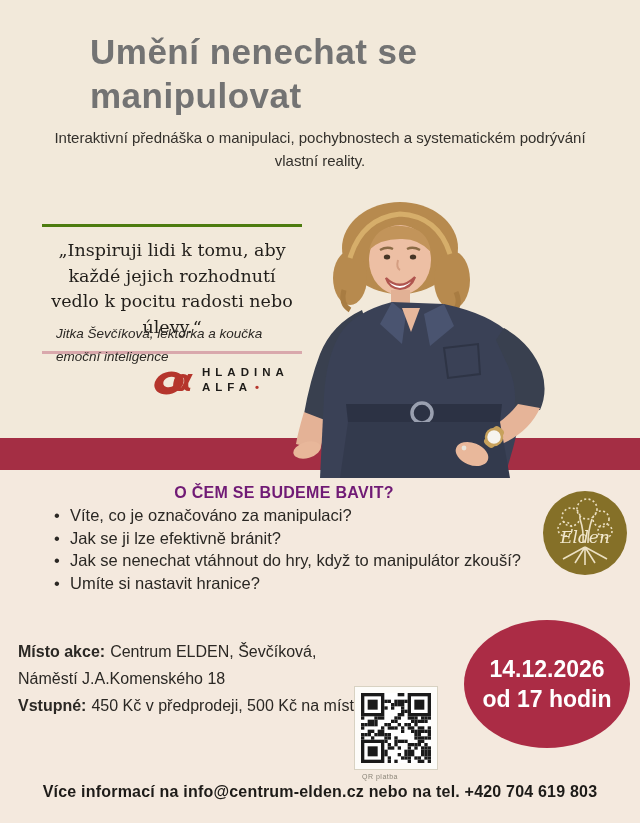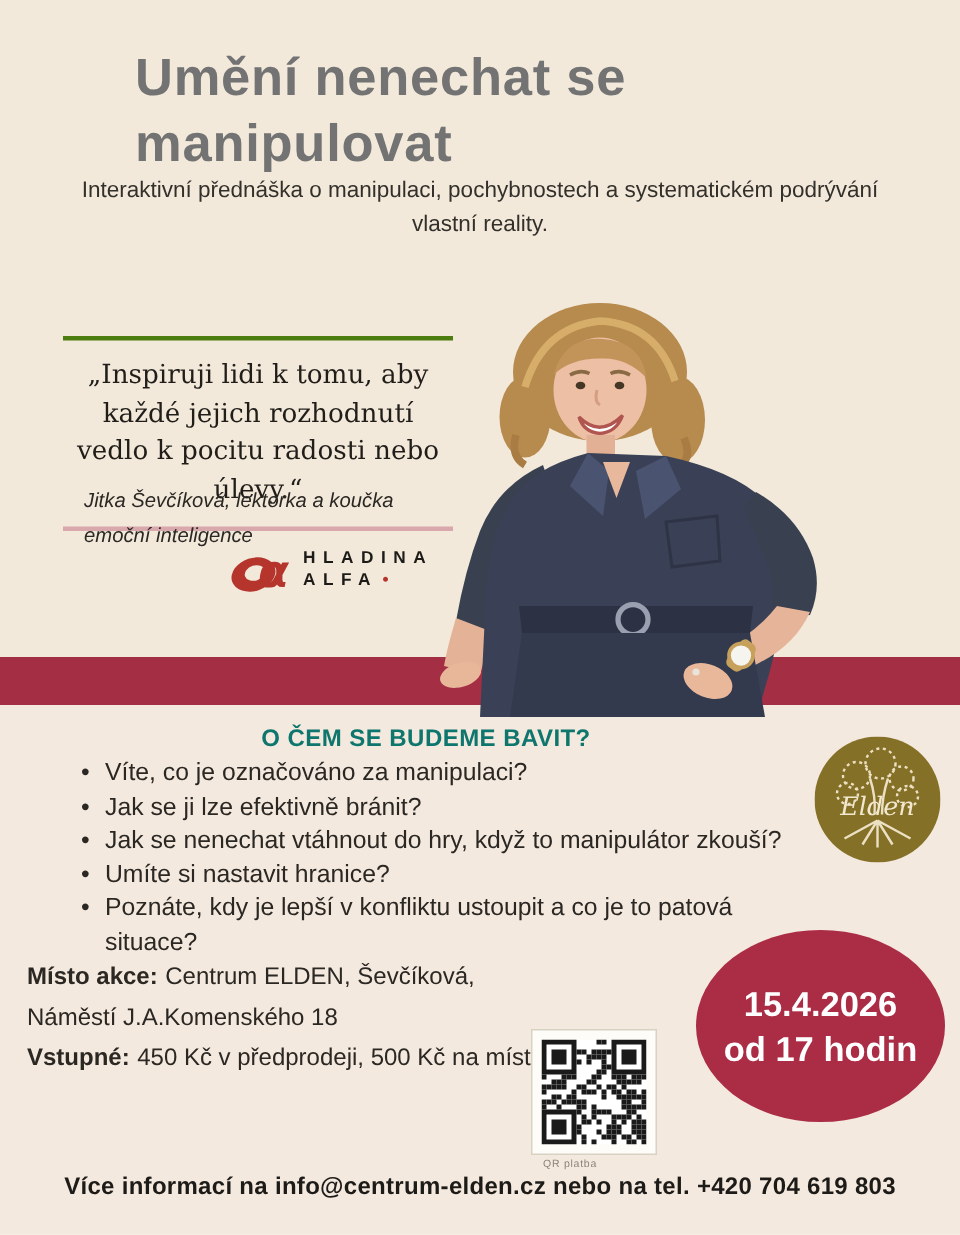--- a/index.html
+++ b/index.html
@@ -10,42 +10,42 @@
   }
   .bottom-bg{position:absolute;left:0;top:470px;width:640px;height:353px;background:#f4e9de;}
   .band{position:absolute;left:0;top:438px;width:640px;height:32px;background:#a42e44;z-index:2;}
 
   .title{
     position:absolute; top:30px; left:90px; width:460px; margin:0;
     font-size:35px; line-height:44px; font-weight:800; text-align:left;
     color:#737373; letter-spacing:.5px;
   }
   .subtitle{
-    position:absolute; top:115px; left:40px; width:560px; margin:0;
+    position:absolute; top:126px; left:40px; width:560px; margin:0;
     font-size:15px; line-height:23px; text-align:center; color:#33302b;
   }
   .quote{
     position:absolute; top:224px; left:42px; width:252px; margin:0;
     padding:11px 4px; text-align:center;
     border-top:3px solid #4d7c0f; border-bottom:3px solid #d9a8ac;
     font-family:"DejaVu Serif", serif; font-size:17.5px; line-height:25.5px; color:#211e1a;
   }
   .speaker{
     position:absolute; top:322px; left:56px; font-style:italic;
     font-size:13.5px; line-height:23px; color:#2b2824;
   }
   .hladina{position:absolute; top:358px; left:152px; display:flex; align-items:center; gap:6px;}
   .hladina-text{font-size:11.5px; font-weight:bold; letter-spacing:5px; line-height:15px; color:#1d1b18;}
   .red-dot{color:#b5352c; margin-left:3px;}
 
   .photo{position:absolute; left:292px; top:198px; width:262px; height:280px; z-index:3;}
 
   .agenda-heading{
     position:absolute; top:484px; left:0; width:568px; margin:0;
-    text-align:center; font-size:16px; font-weight:800; color:#0f766e; letter-spacing:.3px;
+    text-align:center; font-size:16px; font-weight:800; color:#701a75; letter-spacing:.3px;
   }
   .agenda{
     position:absolute; top:504px; left:52px; width:500px; margin:0; padding:0; list-style:none;
     font-size:16.5px; line-height:22.6px; color:#2b2824;
   }
   .agenda li{padding-left:18px; position:relative;}
   .agenda li::before{content:"•"; position:absolute; left:2px; top:0; color:#2b2824;}
 
   .elden-logo{position:absolute; left:543px; top:491px; width:84px; height:84px;}
 
@@ -150,21 +150,20 @@
     </svg>
   </div>
 
   <h2 class="agenda-heading">O ČEM SE BUDEME BAVIT?</h2>
 
   <ul class="agenda">
     <li>Víte, co je označováno za manipulaci?</li>
     <li>Jak se ji lze efektivně bránit?</li>
     <li>Jak se nenechat vtáhnout do hry, když to manipulátor zkouší?</li>
     <li>Umíte si nastavit hranice?</li>
-    <li>Poznáte, kdy je lepší v konfliktu ustoupit a co je to patová situace?</li>
   </ul>
 
   <div class="elden-logo">
     <svg width="84" height="84" viewBox="0 0 84 84">
       <circle cx="42" cy="42" r="42" fill="#857028"></circle>
       <g stroke="#ece0c2" fill="none" stroke-width="1.6">
         <circle cx="28" cy="26" r="9" stroke-dasharray="2 2.4"></circle>
         <circle cx="44" cy="18" r="10" stroke-dasharray="2 2.4"></circle>
         <circle cx="58" cy="28" r="8" stroke-dasharray="2 2.4"></circle>
         <circle cx="22" cy="38" r="7" stroke-dasharray="2 2.4"></circle>
@@ -338,19 +337,19 @@
         <rect x="60" y="4" width="20" height="20" fill="#fff"></rect>
         <rect x="64" y="8" width="12" height="12" fill="#1a1a1a"></rect>
         <rect x="0" y="56" width="28" height="28" fill="#1a1a1a"></rect>
         <rect x="4" y="60" width="20" height="20" fill="#fff"></rect>
         <rect x="8" y="64" width="12" height="12" fill="#1a1a1a"></rect>
       </svg>
   </div>
   <div class="qr-caption">QR platba</div>
 
   <div class="date-badge">
-    <div class="badge-date">15.4.2026</div>
+    <div class="badge-date">14.12.2026</div>
     <div class="badge-time">od 17 hodin</div>
   </div>
 
   <div class="footer">Více informací na info@centrum-elden.cz nebo na tel. +420 704 619 803</div>
 
 </div>
 
 </body></html>

